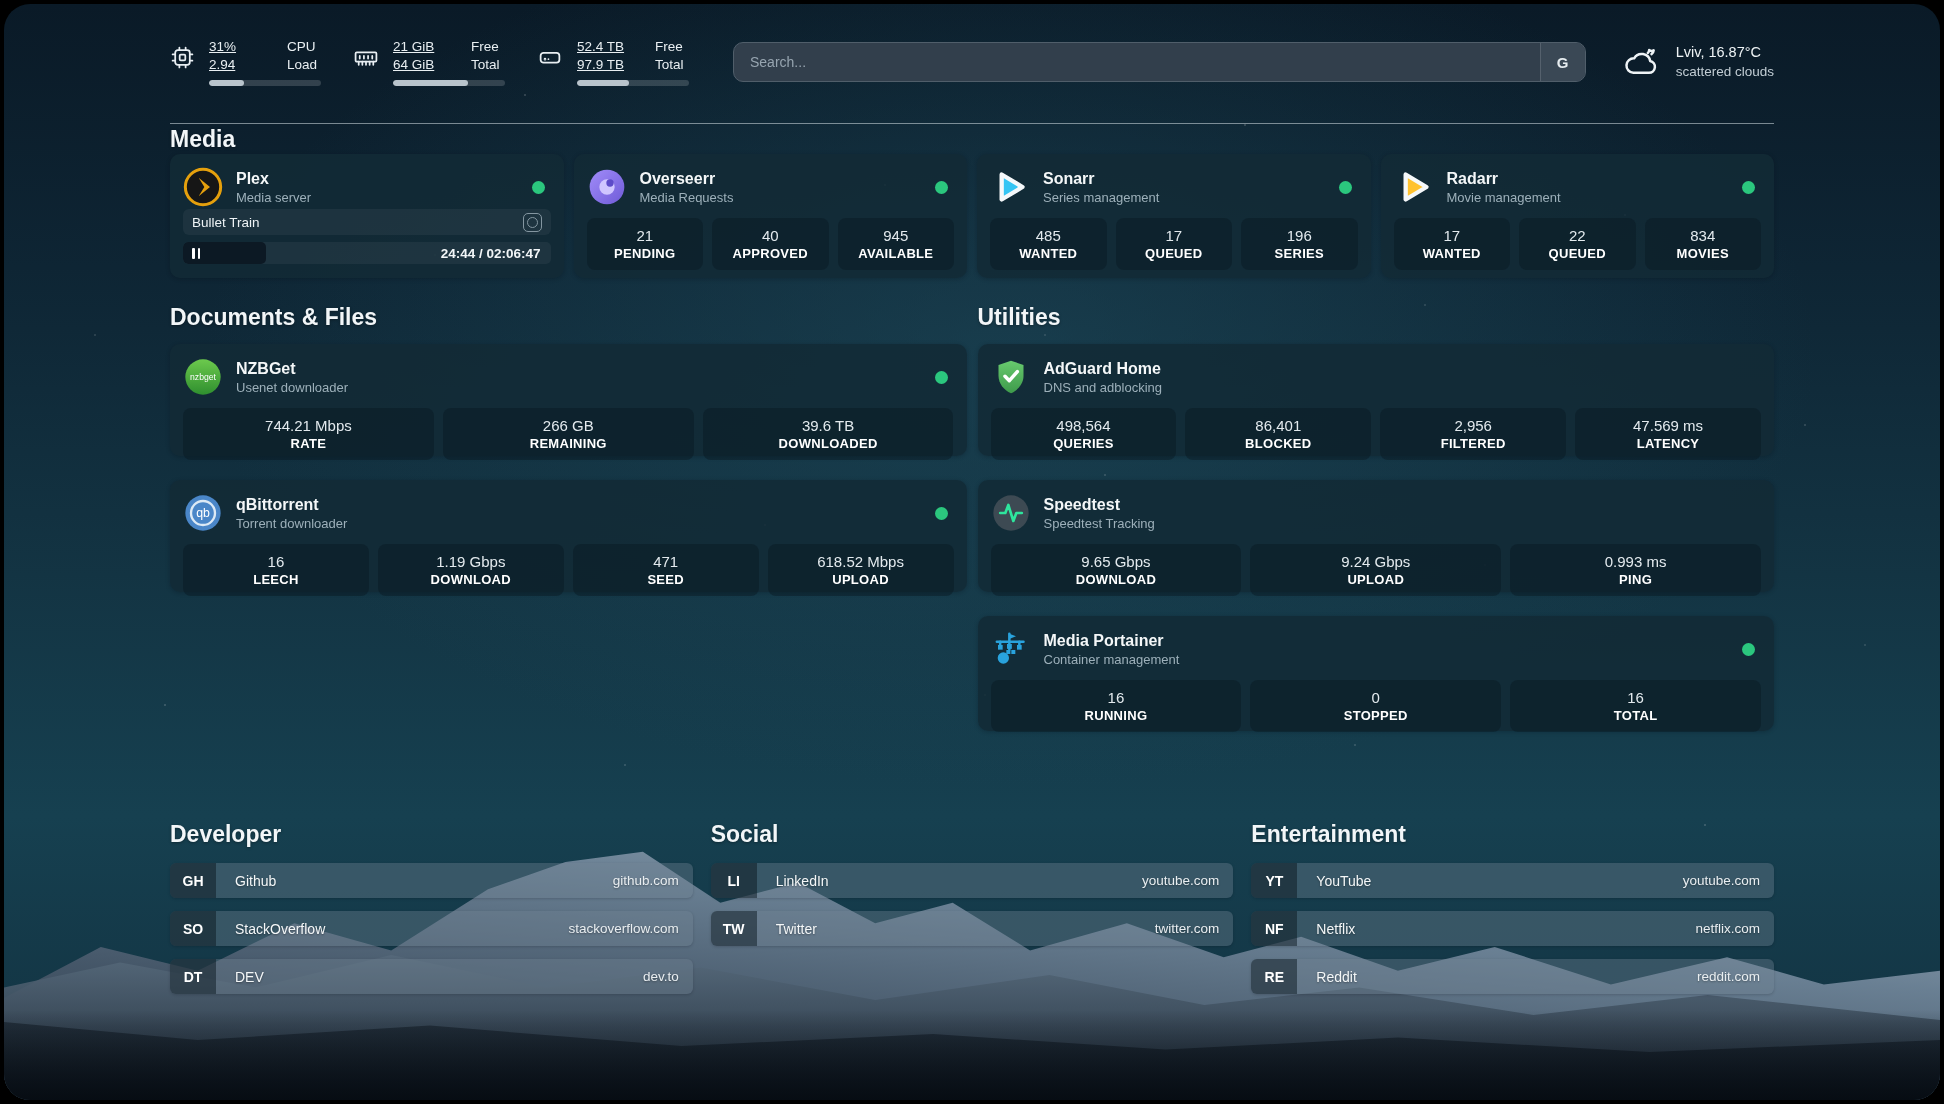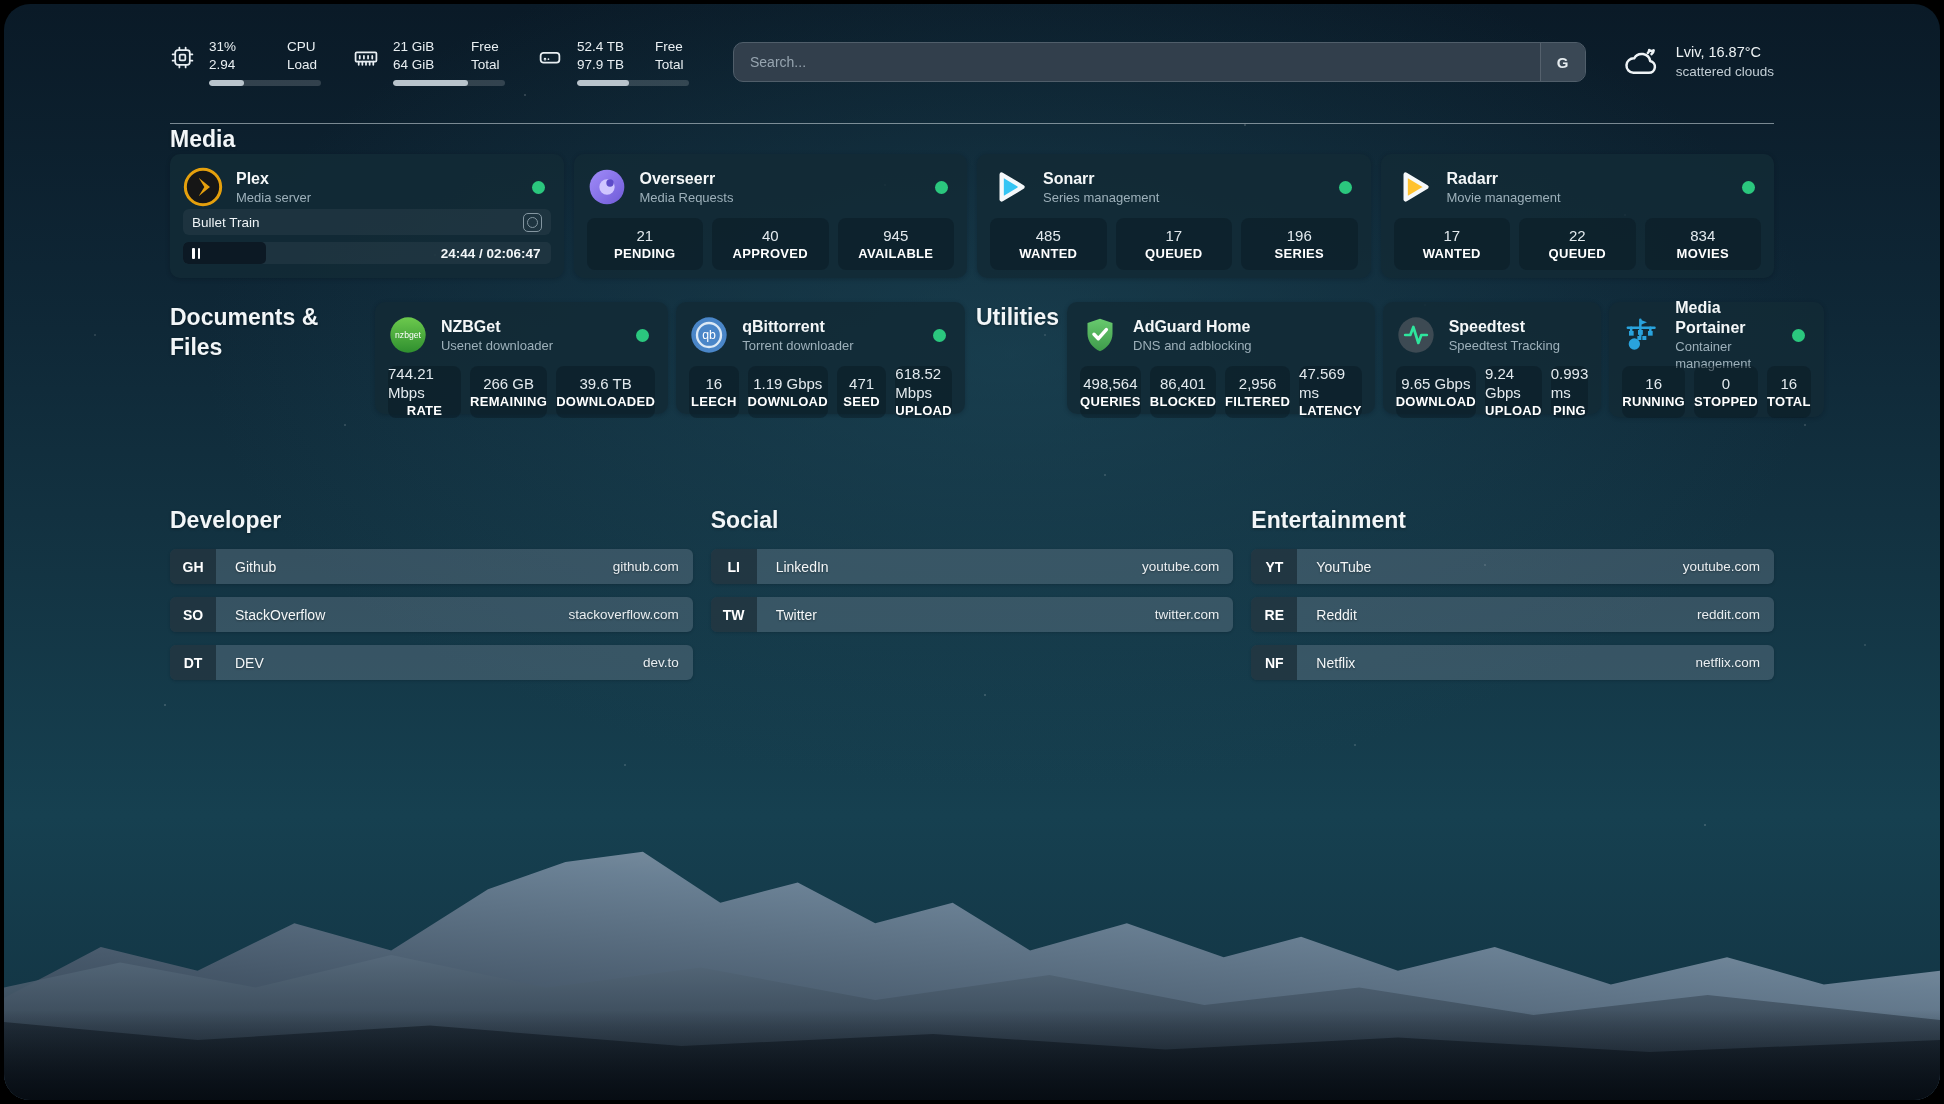--- a/index.html
+++ b/index.html
@@ -32,21 +32,21 @@
     1860px 640px 0 rgba(255,255,255,.3),90px 330px 0 rgba(255,255,255,.3),1040px 330px 0 rgba(255,255,255,.28);}
   
   .content{position:absolute;inset:0;padding:0 166px;}
   .topbar{margin-top:30px;height:56px;display:flex;align-items:center;}
   .sysstats{display:flex;align-items:center;gap:22px;}
   .statgroup{display:flex;align-items:flex-start;gap:14px;}
   .statgroup svg{margin-top:7px;}
   .statcols{display:flex;flex-direction:column;}
   .statline{display:flex;gap:0;}
   .valcol,.labcol{display:flex;flex-direction:column;font-size:13.5px;line-height:18px;color:#e9eff2;}
-  .valcol{min-width:62px;}
+  .valcol{min-width:62px;text-decoration:underline;}
   .labcol{min-width:44px;margin-left:16px;}
   .bar{margin-top:6px;width:112px;height:6px;border-radius:3px;background:rgba(255,255,255,.16);overflow:hidden;}
   .bar i{display:block;height:100%;border-radius:3px;background:#b9c4cc;}
   .search{flex:1;display:flex;align-items:stretch;height:38px;margin-left:34px;margin-right:36px;
     background:#323f4c;border:1px solid #505e6a;border-radius:10px;overflow:hidden;}
   .search input{flex:1;background:transparent;border:none;outline:none;color:#dfe6ea;font-size:14px;
     padding:8px 16px;font-family:inherit;}
   .search input::placeholder{color:#97a5b0;}
   .search .gbtn{width:44px;display:flex;align-items:center;justify-content:center;background:#3a4855;
     border-left:1px solid rgba(255,255,255,.14);color:#e7edf0;font-size:15px;font-weight:600;cursor:pointer;}
@@ -80,21 +80,21 @@
   .session-ic::after{content:"";position:absolute;inset:3px;border:1.6px solid #96a8b2;border-radius:50%;}
   .play-row{margin-top:7px;height:22px;background:rgba(255,255,255,.05);border-radius:5px;position:relative;overflow:hidden;}
   .play-fill{position:absolute;left:0;top:0;bottom:0;background:rgba(9,19,30,.8);border-radius:5px;
     display:flex;align-items:center;padding-left:9px;}
   .pausebars{display:flex;gap:3px;cursor:pointer;}
   .pausebars i{width:2.6px;height:11px;background:#fff;border-radius:1px;display:block;}
   .ptime{position:absolute;right:10px;top:0;bottom:0;display:flex;align-items:center;
     font-size:13.5px;font-weight:700;color:#f2f6f8;}
   
   .twocol{display:flex;gap:11px;margin-top:24px;}
-  .col{width:798px;display:flex;flex-direction:row;gap:8px;}
+  .col{width:798px;display:flex;flex-direction:column;}
   .col h2.sec{margin-bottom:12px;}
   .col .card{margin-bottom:24px;}
   .card.tall{height:112px;}
   .card.short{height:62px;padding-top:11px;}
   .card.porta{height:115px;}
   
   .bmarks{display:flex;gap:18px;margin-top:64px;}
   .bmcol{flex:1;}
   .bmcol h2.sec{margin-bottom:14px;}
   .bm-row{display:flex;align-items:stretch;height:35px;margin-bottom:13px;border-radius:6px;overflow:hidden;
@@ -574,27 +574,27 @@
       </div>
       <div class="bmcol">
         <h2 class="sec">Entertainment</h2>
         <div>
             <a class="bm-row">
               <span class="bm-abbr">YT</span>
               <span class="bm-name">YouTube</span>
               <span class="bm-url">youtube.com</span>
             </a>
             <a class="bm-row">
+              <span class="bm-abbr">NF</span>
+              <span class="bm-name">Netflix</span>
+              <span class="bm-url">netflix.com</span>
+            </a>
+            <a class="bm-row">
               <span class="bm-abbr">RE</span>
               <span class="bm-name">Reddit</span>
               <span class="bm-url">reddit.com</span>
             </a>
-            <a class="bm-row">
-              <span class="bm-abbr">NF</span>
-              <span class="bm-name">Netflix</span>
-              <span class="bm-url">netflix.com</span>
-            </a>
           </div>
       </div>
     </div>
 
   </div>
 </div>
 
 </body></html>

